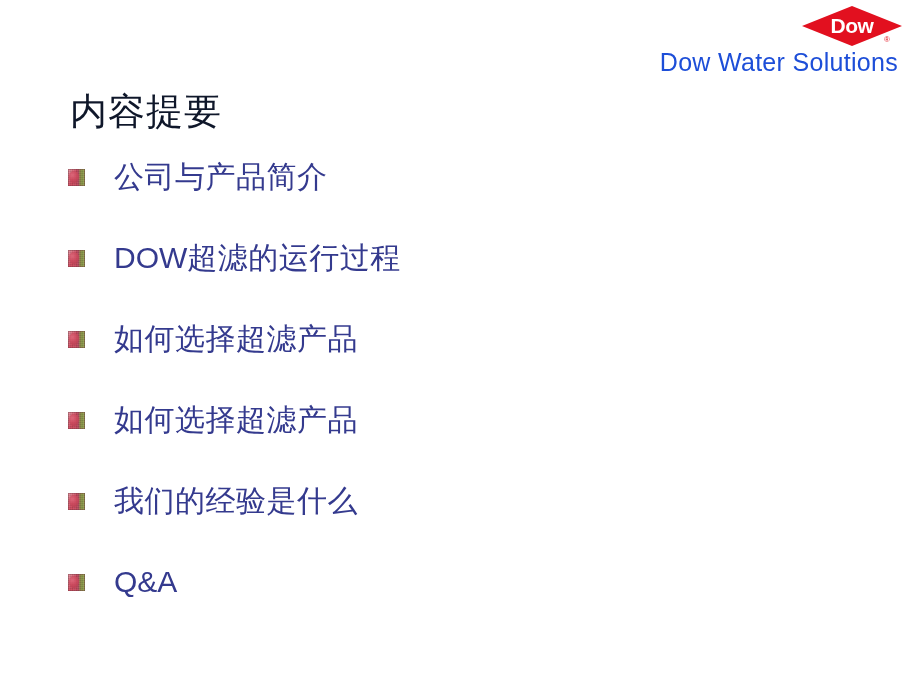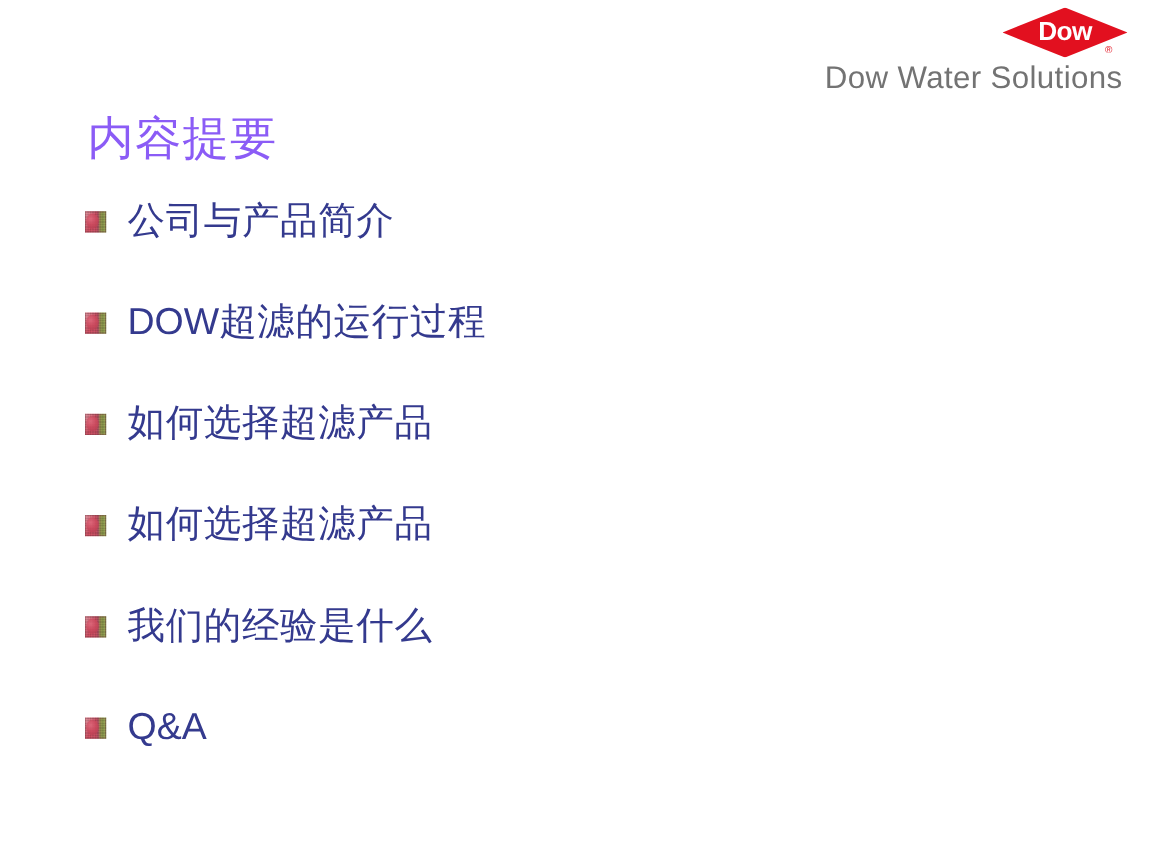--- a/index.html
+++ b/index.html
@@ -68,53 +68,54 @@
     color: #e2101f;
     font-family: "Liberation Sans", "DejaVu Sans", sans-serif;
     font-size: 8px;
     line-height: 1;
   }
 
   #brand-tagline {
     position: absolute;
     top: 48px;
     right: 22px;
-    color: #737373;
+    color: #1d4ed8;
     font-family: "Liberation Sans", "DejaVu Sans", sans-serif;
     font-size: 25px;
     font-weight: normal;
     letter-spacing: 0.3px;
     white-space: nowrap;
   }
 
   
   #slide-title {
     position: absolute;
     left: 56px;
     top: 92px;
-    color: #8b5cf6;
+    color: #0f172a;
     font-family: "Liberation Serif", "DejaVu Serif", serif;
     font-size: 37px;
     line-height: 1.1;
     letter-spacing: 1px;
     white-space: nowrap;
   }
 
   
   #bullet-list {
     position: absolute;
     left: 54px;
     top: 160px;
     width: 820px;
   }
   .bullet-row {
     position: relative;
     height: 81px;
     display: flex;
     align-items: flex-start;
+    gap: 12px;
   }
   .bullet-marker {
     position: relative;
     flex: 0 0 auto;
     width: 17px;
     height: 17px;
     margin-top: 9px;
     margin-right: 17px;
     
     background:

